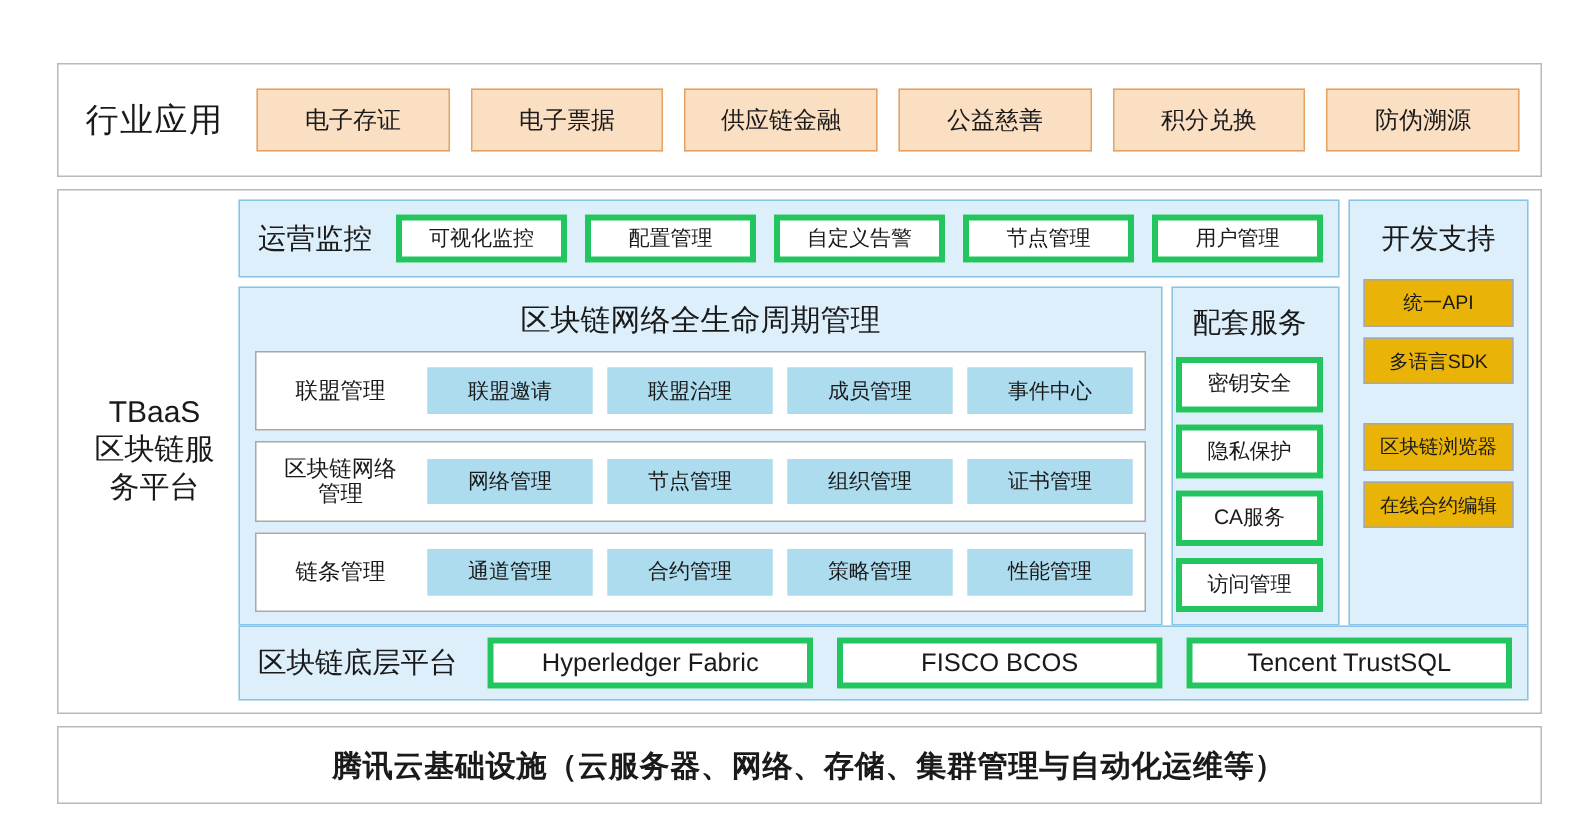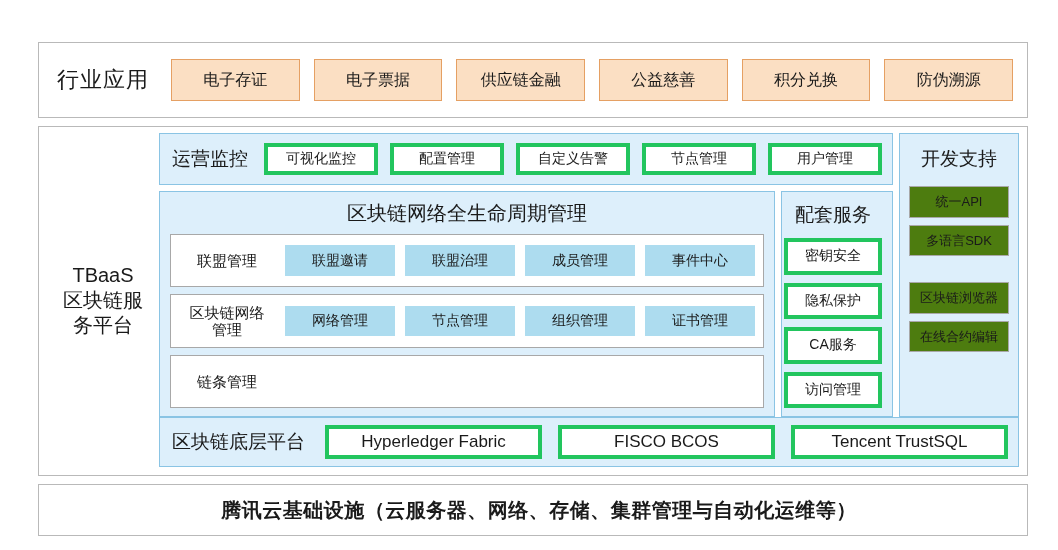--- a/index.html
+++ b/index.html
@@ -265,21 +265,21 @@
     flex-direction: column;
     gap: 7px;
   }
   .dev-group-b {
     display: flex;
     flex-direction: column;
     gap: 7px;
     margin-top: 26px;
   }
   .dev-chip {
-    background: #4d7c0f;
+    background: #eab308;
     border: 1px solid #a8a8a8;
     box-sizing: border-box;
     display: flex;
     align-items: center;
     justify-content: center;
     text-align: center;
     font-size: 13px;
     line-height: 1.2;
     padding: 7px 2px;
     min-height: 30px;
@@ -388,20 +388,26 @@
                   <div class="lc-items">
                     <div class="blue-chip">网络管理</div>
                     <div class="blue-chip">节点管理</div>
                     <div class="blue-chip">组织管理</div>
                     <div class="blue-chip">证书管理</div>
                   </div>
                 </div>
 
                 <div class="lc-row">
                   <div class="lc-row-label">链条管理</div>
+                  <div class="lc-items">
+                    <div class="blue-chip">通道管理</div>
+                    <div class="blue-chip">合约管理</div>
+                    <div class="blue-chip">策略管理</div>
+                    <div class="blue-chip">性能管理</div>
+                  </div>
                 </div>
 
               </div>
             </div>
 
             <div class="blue-panel support-col">
               <div class="support-title">配套服务</div>
               <div class="support-items">
                 <div class="white-chip">密钥安全</div>
                 <div class="white-chip">隐私保护</div>

